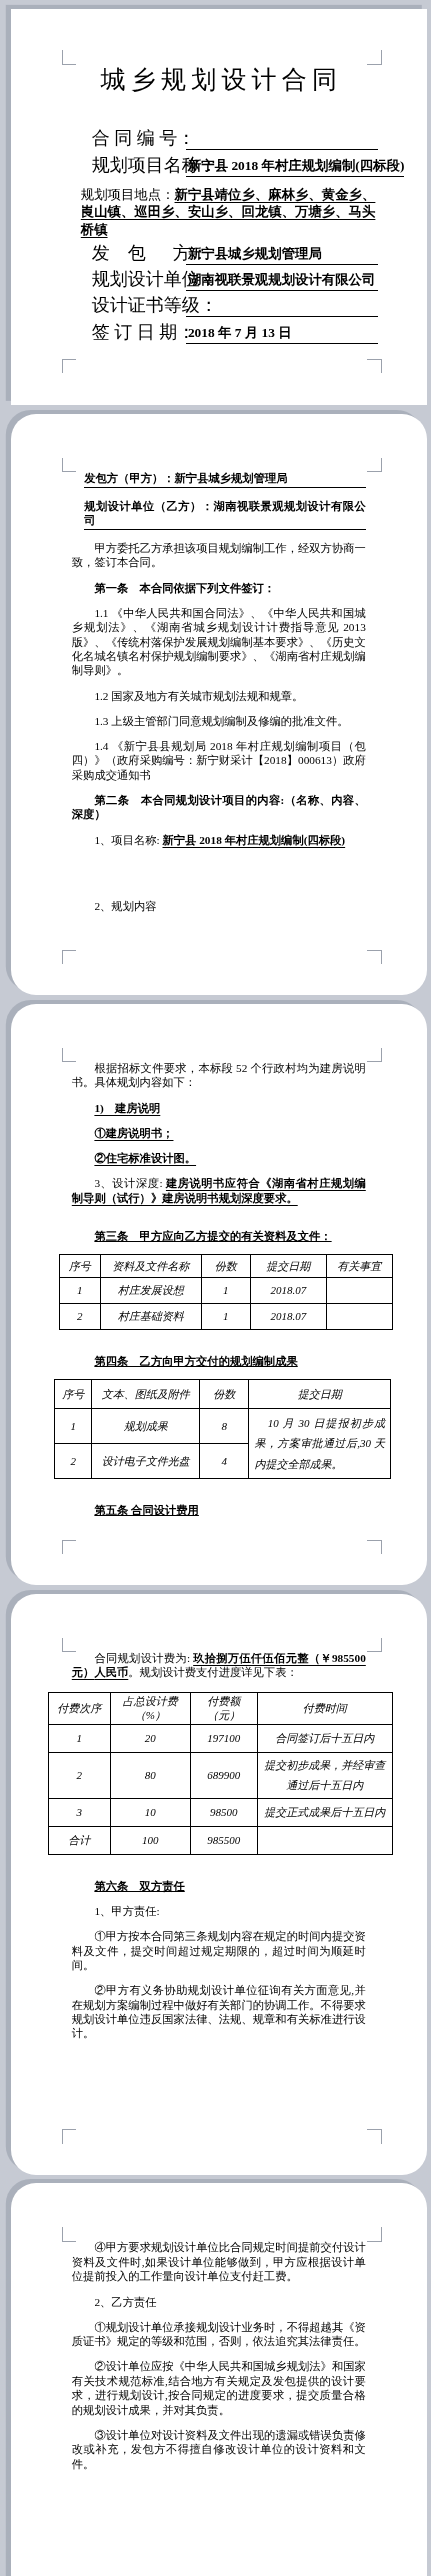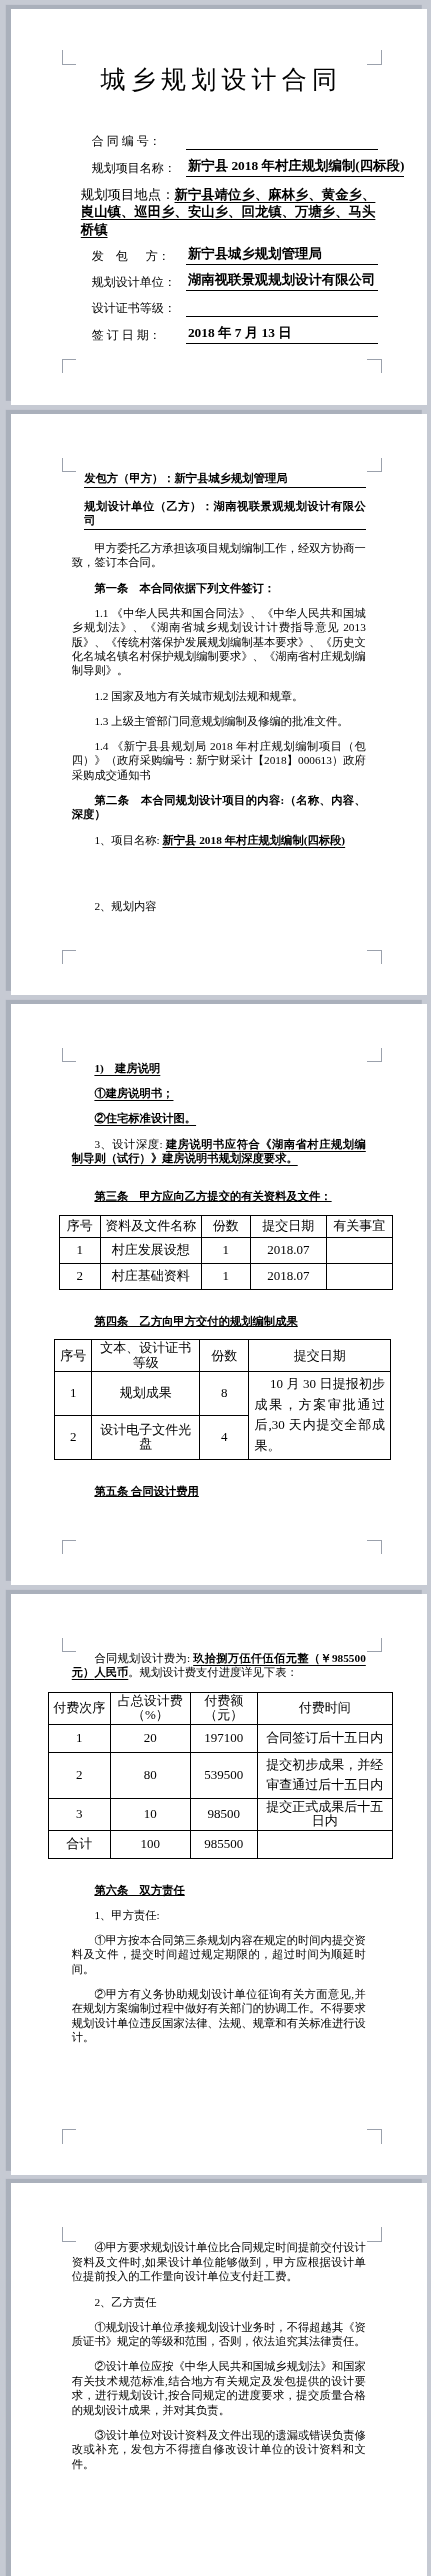--- a/index.html
+++ b/index.html
@@ -7,59 +7,59 @@
     width:431px; background:#c6cad3;
     font-family:"Liberation Serif","DejaVu Serif",serif; color:#000;
     padding-top:9.3px; box-sizing:border-box; overflow-x:hidden;
   }
   .page {
     position:relative; width:416px; margin:0 0 8.8px 10.8px; background:#fff;
     box-shadow:-5.2px -4.1px 0 rgba(148,154,168,.55);
     box-sizing:border-box;
   }
   .page1 { height:396px; }
-  .pageN { height:581px; }
+  .pageN { height:581px;border-radius:25px; }
 
   
   .cm { position:absolute; width:13.4px; height:13.4px; border:0 solid #9ba1ac; }
   .cm.tl { left:51px; top:44px;  border-left-width:0.5px;  border-bottom-width:0.5px; }
   .cm.tr { right:45px; top:44px; border-right-width:0.5px; border-bottom-width:0.5px; }
   .cm.bl { left:51px; bottom:31px;  border-left-width:0.5px;  border-top-width:0.5px; }
   .cm.br { right:45px; bottom:31px; border-right-width:0.5px; border-top-width:0.5px; }
   .page1 .cm.tl,.page1 .cm.tr { top:41px; }
   .page1 .cm.bl,.page1 .cm.br { bottom:32px; }
 
   
   .cover { padding-top:55px; }
   .title { margin:0; font-size:25px; font-weight:400; letter-spacing:5.2px; padding-left:5.2px;
            text-align:center; line-height:32px; }
   .fields { margin-top:37px; }
   .cover-row { display:flex; align-items:flex-end; margin:0 49px 9.3px 81px; height:17px; }
-  .cover-label { width:94px; flex:0 0 94px; font-size:12px; white-space:pre; }
+  .cover-label { width:94px; flex:0 0 94px; font-size:18px; white-space:pre; }
   .cover-value { flex:1; border-bottom:0.5px solid #000; font-weight:bold; font-size:13.4px;
                  padding:0 0 1px 2.1px; white-space:nowrap; }
   .cover-row-long { margin:0 49px 9.3px 70px; font-size:13.4px; line-height:17.5px; }
   .cover-row-long .lbl { letter-spacing:0; }
   .supervisor { position:absolute; left:0; right:0; top:415px; text-align:center;
                 font-size:14px; letter-spacing:2.1px; }
 
   
   .content { padding:57px 61px 0 61px; font-size:11.3px; line-height:14.4px; text-align:justify; }
   .para { margin:0 0 10.8px; text-indent:2em; }
   .b { font-weight:bold; }
   .bu { font-weight:bold; text-decoration:underline; text-underline-offset:2.6px; }
   .bu-all { font-weight:bold; text-decoration:underline; text-underline-offset:2.6px; }
   .mt40 { margin-top:24px;text-decoration:underline; }
   .mt-big { margin-top:52px; }
   .party { display:flex; margin:0 0 10.8px; padding-left:12.4px; }
   .party-text { font-weight:bold; border-bottom:0.5px solid #000; padding-bottom:1.5px; }
   .fill { flex:1; border-bottom:0.5px solid #000; }
 
   
-  table.tbl { border-collapse:collapse; table-layout:fixed; margin-bottom:7px; font-size:13px; }
+  table.tbl { border-collapse:collapse; table-layout:fixed; margin-bottom:7px; font-size:11px;font-style:italic; }
   table.tbl td { border:0.5px solid #000; text-align:center; vertical-align:middle; padding:1px 2.1px;
                  overflow:hidden; }
   .tbl1 { width:334px; margin-left:-13px; }
   .tbl1 tr.hd td { height:19.6px; }
   .tbl1 tr.rw td { height:23px; }
   .tbl2 { width:336px; margin-left:-17.5px; }
   .tbl2 tr.hd td { height:26px; }
   .tbl2 tr.rw td { height:32px; }
   .tbl2 td.note { text-align:justify; line-height:20.6px; padding:2.1px 5.2px; text-indent:1.2em; }
   .tbl3 { width:345px; margin-left:-24px; margin-top:12.4px; }
@@ -134,20 +134,21 @@
     <p class="para mt-big">2、规划内容</p>
   </div>
 </section>
 
 <section class="page pageN">
   <i class="cm tl"></i>
   <i class="cm tr"></i>
   <i class="cm bl"></i>
   <i class="cm br"></i>
   <div class="content">
+    <p class="para">根据招标文件要求，本标段 52 个行政村均为建房说明书。具体规划内容如下：</p>
     <p class="para bu-all">1)　建房说明</p>
     <p class="para bu-all">①建房说明书；</p>
     <p class="para bu-all">②住宅标准设计图。</p>
     <p class="para"><span>3、设计深度: </span><span class="bu">建房说明书应符合《湖南省村庄规划编制导则（试行）》建房说明书规划深度要求。</span></p>
     <p class="para b mt40">第三条　甲方应向乙方提交的有关资料及文件：</p>
     <table class="tbl tbl1">
       <colgroup>
           <col style="width:41px">
           <col style="width:101px">
           <col style="width:49px">
@@ -182,21 +183,21 @@
     <table class="tbl tbl2">
       <colgroup>
           <col style="width:37px">
           <col style="width:108px">
           <col style="width:49px">
           <col style="width:142px">
         </colgroup>
       <tbody>
           <tr class="hd">
         <td>序号</td>
-        <td>文本、设计证书等级</td>
+        <td>文本、图纸及附件</td>
         <td>份数</td>
         <td>提交日期</td>
       </tr>
       <tr class="rw">
         <td>1</td>
         <td>规划成果</td>
         <td>8</td>
         <td class="note" rowspan="2">10 月 30 日提报初步成果，方案审批通过后,30 天内提交全部成果。</td>
       </tr>
       <tr class="rw">
@@ -233,21 +234,21 @@
       </tr>
       <tr class="rw">
         <td>1</td>
         <td>20</td>
         <td>197100</td>
         <td>合同签订后十五日内</td>
       </tr>
       <tr class="rw rw2">
         <td>2</td>
         <td>80</td>
-        <td>539500</td>
+        <td>689900</td>
         <td>提交初步成果，并经审查通过后十五日内</td>
       </tr>
       <tr class="rw">
         <td>3</td>
         <td>10</td>
         <td>98500</td>
         <td>提交正式成果后十五日内</td>
       </tr>
       <tr class="rw">
         <td>合计</td>

